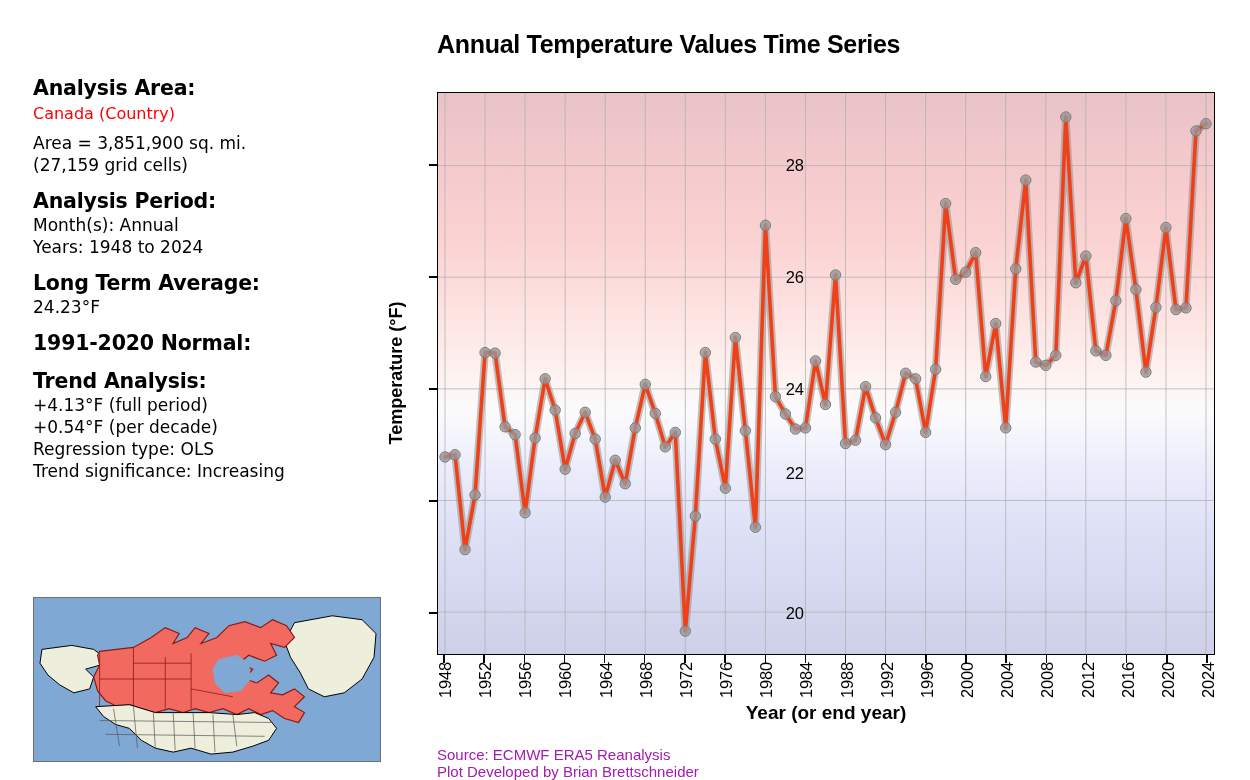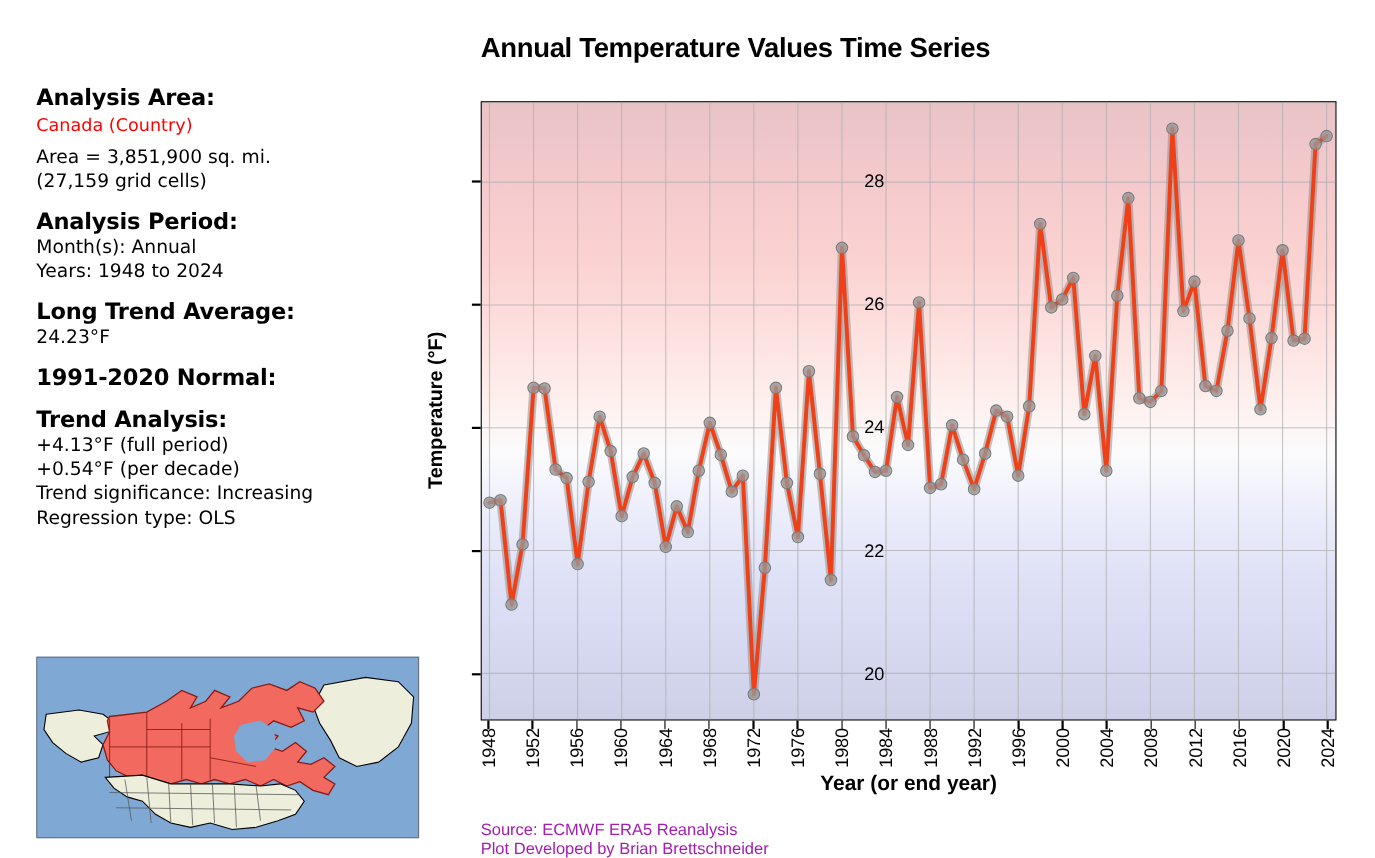--- a/index.html
+++ b/index.html
@@ -187,34 +187,34 @@
       <div class="sub">(27,159 grid cells)</div>
     </div>
 
     <div class="blk">
       <div class="hd">Analysis Period:</div>
       <div class="sub">Month(s): Annual</div>
       <div class="sub">Years: 1948 to 2024</div>
     </div>
 
     <div class="blk">
-      <div class="hd">Long Trend Average:</div>
+      <div class="hd">Long Term Average:</div>
       <div class="sub">24.23°F</div>
     </div>
 
     <div class="blk">
       <div class="hd">1991-2020 Normal:</div>
     </div>
 
     <div class="blk">
       <div class="hd">Trend Analysis:</div>
       <div class="sub">+4.13°F (full period)</div>
       <div class="sub">+0.54°F (per decade)</div>
+      <div class="sub">Regression type: OLS</div>
       <div class="sub">Trend significance: Increasing</div>
-      <div class="sub">Regression type: OLS</div>
     </div>
   </div>
 
   <div id="map-inset">
     <svg viewBox="0 0 348 165" preserveAspectRatio="none">
       <rect x="0" y="0" width="348" height="165" fill="#7fa8d4"></rect>
 
       <path fill="#eeeedd" stroke="#000000" stroke-width="1" d="M262 25 L300 18 L330 22 L344 36 L342 60 L330 82 L312 96 L292 100 L276 92 L268 76 L258 60 L252 44 Z"></path>
 
       <path fill="#eeeedd" stroke="#000000" stroke-width="1" d="M8 52 L38 48 L60 52 L68 58 L66 68 L52 72 L60 80 L56 92 L40 96 L26 88 L14 78 L6 66 Z"></path>
@@ -369,21 +369,21 @@
           </g>
       </svg>
     </div>
 
   </div>
 
   <div id="ticks-layer">
       <div class="ytick-mark" style="top: 612.285px;"></div>
       <div class="ytick-label" style="top: 612.985px;">20</div>
       <div class="ytick-mark" style="top: 500.245px;"></div>
-      <div class="ytick-label" style="top: 501px;">22</div>
+      <div class="ytick-label" style="top: 473px;">22</div>
       <div class="ytick-mark" style="top: 388.205px;"></div>
       <div class="ytick-label" style="top: 388.905px;">24</div>
       <div class="ytick-mark" style="top: 276.166px;"></div>
       <div class="ytick-label" style="top: 276.866px;">26</div>
       <div class="ytick-mark" style="top: 164.126px;"></div>
       <div class="ytick-label" style="top: 164.826px;">28</div>
       <div class="xtick-mark" style="left: 443.327px;"></div>
       <div class="xtick-label" style="left: 436.027px;">1948</div>
       <div class="xtick-mark" style="left: 483.482px;"></div>
       <div class="xtick-label" style="left: 476.182px;">1952</div>

